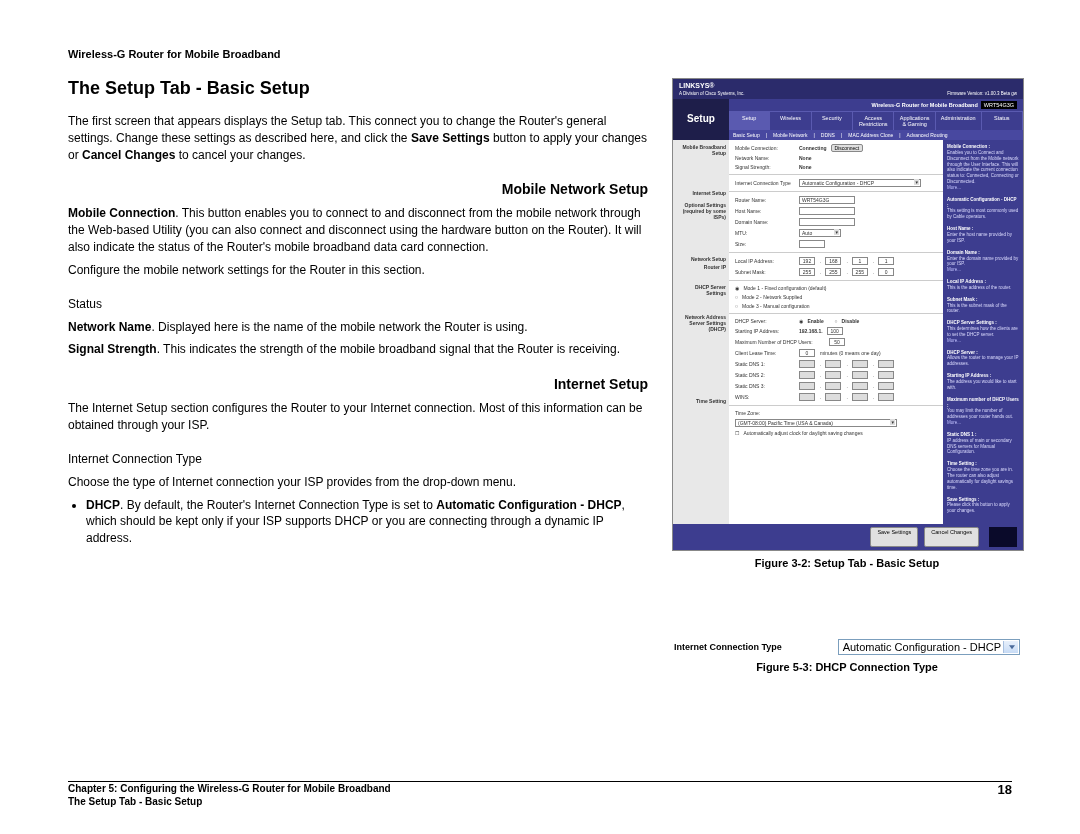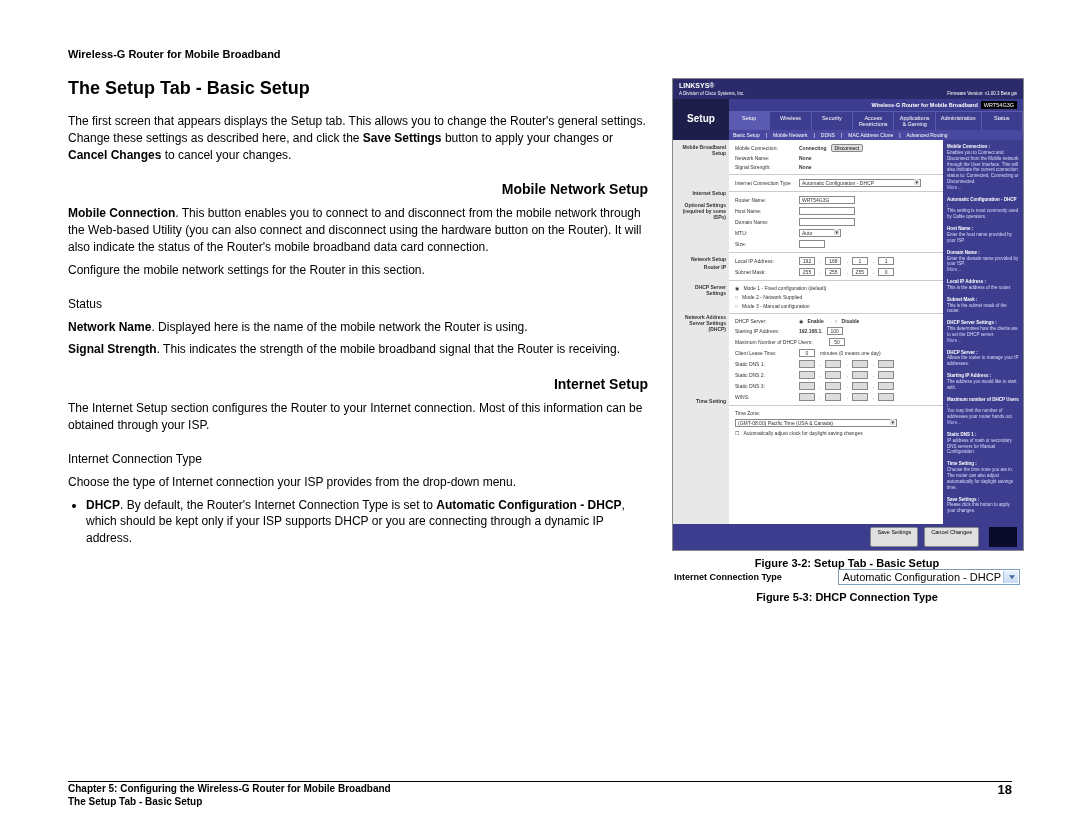--- a/index.html
+++ b/index.html
@@ -27,20 +27,21 @@
     gap: 24px;
   }
   .left-col {
     flex: 0 0 580px;
   }
   .right-col {
     flex: 1;
     display: flex;
     flex-direction: column;
     align-items: flex-end;
+    gap: 70px;
   }
   h1 {
     font-size: 18px;
     font-weight: bold;
     margin: 0 0 14px 0;
   }
   h2 {
     font-size: 14px;
     font-weight: bold;
     margin: 18px 0 8px 0;
@@ -280,21 +281,21 @@
 <div class="page">
 
   <div class="header-line">Wireless-G Router for Mobile Broadband</div>
 
   <div class="main">
 
     <div class="left-col">
       <h1>The Setup Tab - Basic Setup</h1>
 
       <p>
-        <span>The first screen that appears displays the Setup tab. This allows you to change the Router's general settings. Change these settings as described here, and click the </span><span class="bold">Save Settings</span><span> button to apply your changes or </span><span class="bold">Cancel Changes</span><span> to cancel your changes.</span>
+        <span>The first screen that appears displays the Setup tab. This connect you to change the Router's general settings. Change these settings as described here, and click the </span><span class="bold">Save Settings</span><span> button to apply your changes or </span><span class="bold">Cancel Changes</span><span> to cancel your changes.</span>
       </p>
 
       <h2>Mobile Network Setup</h2>
       <p>
         <span class="bold">Mobile Connection</span><span>. This button enables you to connect to and disconnect from the mobile network through the Web-based Utility (you can also connect and disconnect using the hardware button on the Router). It will also indicate the status of the Router's mobile broadband data card connection.</span>
       </p>
       <p>Configure the mobile network settings for the Router in this section.</p>
 
       <h3>Status</h3>
       <p>

